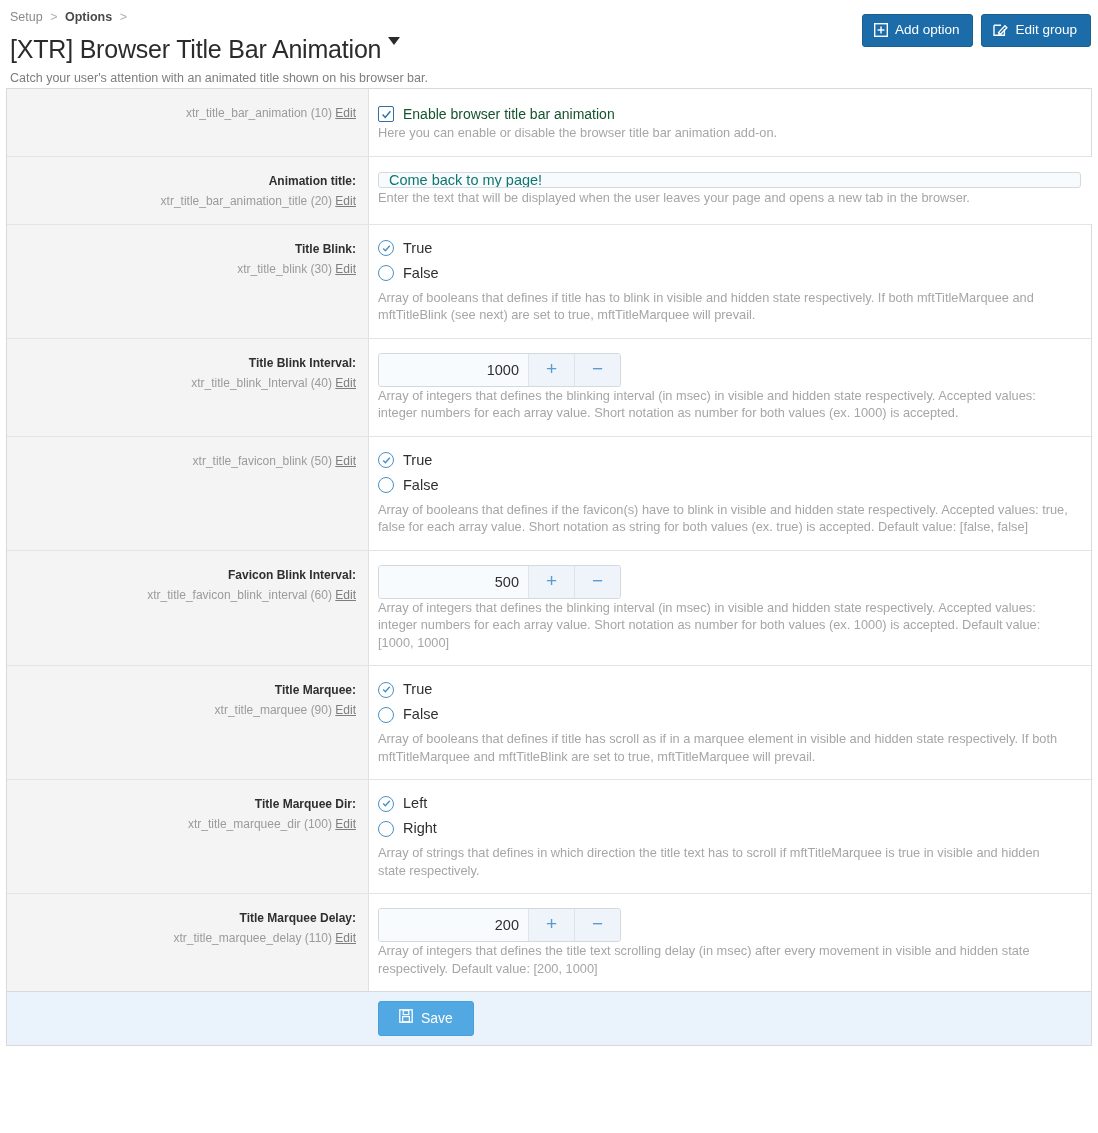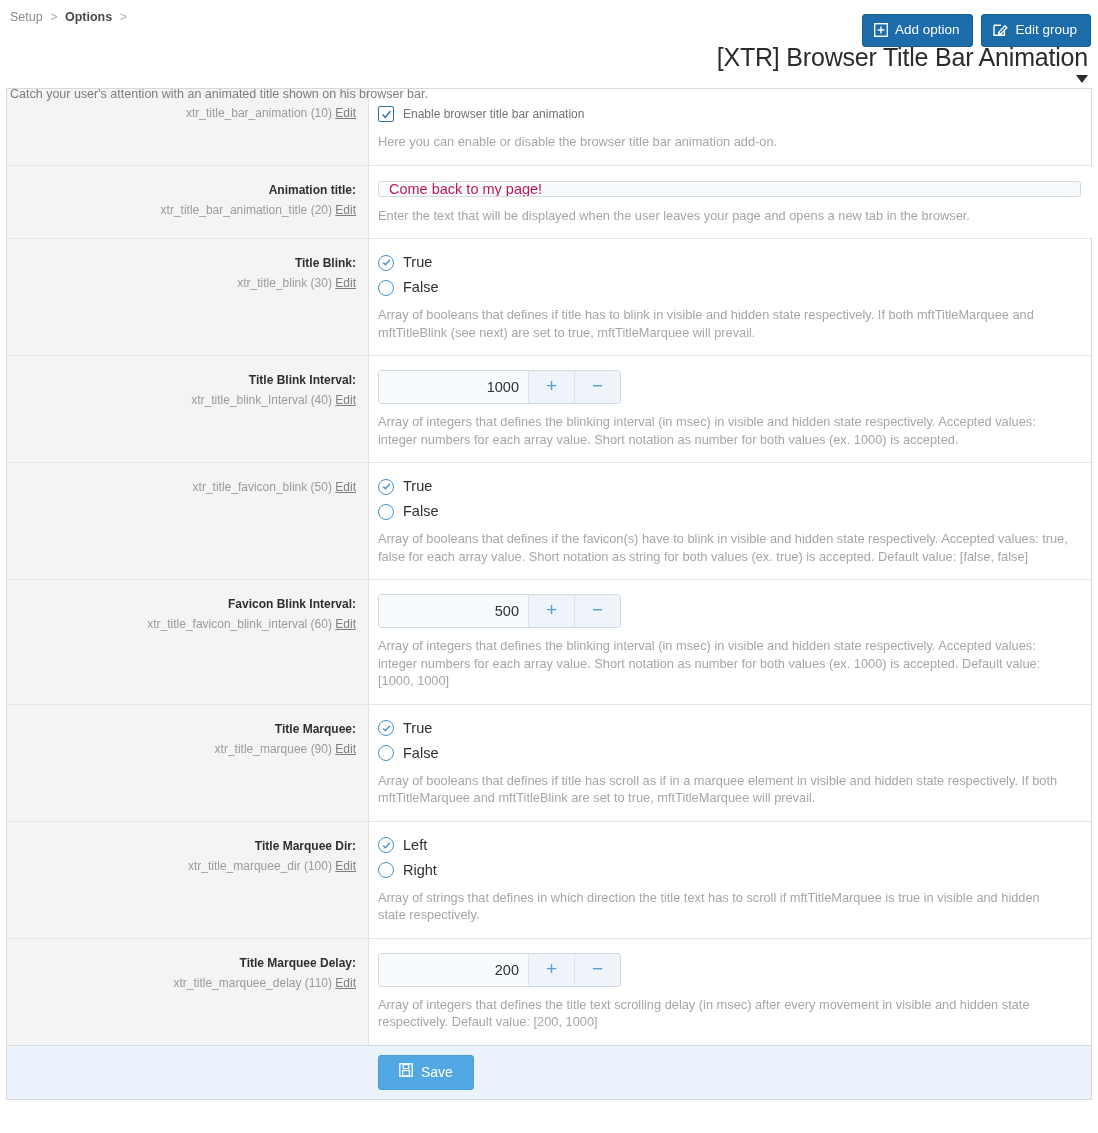--- a/index.html
+++ b/index.html
@@ -37,23 +37,22 @@
     font-weight: bold;
     text-decoration: none;
     margin-top: 48px;
   }
   .breadcrumb .sep {
     color: #b0b0b0;
     margin: 0 4px;
   }
   .title-row {
     display: flex;
-    align-items: flex-end;
-    margin-top: 16px;
-    flex-direction: column;
+    align-items: flex-start;
+    margin-top: 8px;
   }
   .page-title {
     font-size: 25px;
     font-weight: normal;
     color: #2b2b2b;
     line-height: 30px;
     letter-spacing: -0.2px;
   }
   .title-caret {
     margin-left: 7px;
@@ -141,21 +140,20 @@
   .row .field-col {
     flex: 1;
     box-sizing: border-box;
     padding: 14px 20px 14px 9px;
     background: #ffffff;
   }
   .help {
     font-size: 12.8px;
     color: #a6a6a6;
     line-height: 17.5px;
-    margin-top: 9px;
     max-width: 700px;
   }
 
   
   .check-line {
     display: flex;
     align-items: center;
     gap: 9px;
     margin-top: 1px;
   }
@@ -164,22 +162,22 @@
     border: 1px solid #2f6fa8;
     border-radius: 2px;
     background: #ffffff;
     display: inline-flex;
     align-items: center;
     justify-content: center;
     flex: 0 0 auto;
     cursor: pointer;
   }
   .check-label {
-    font-size: 12px;
-    color: #737373;
+    font-size: 14px;
+    color: #14532d;
     line-height: 20px;
     cursor: pointer;
   }
 
   .radio-line {
     display: flex;
     align-items: center;
     gap: 9px;
     margin-bottom: 6px;
   }
@@ -204,21 +202,21 @@
 
   .text-input {
     width: 703px;
     box-sizing: border-box;
     height: 16px;
     border: 1px solid #d4d9de;
     border-radius: 3px;
     background: #f8fbfd;
     font-size: 14.5px;
     font-family: "Liberation Sans", sans-serif;
-    color: #be185d;
+    color: #0f766e;
     padding: 7px 10px;
     outline: none;
   }
 
   .stepper {
     display: flex;
     width: 241px;
     height: 32px;
     border: 1px solid #d4d9de;
     border-radius: 3px;

